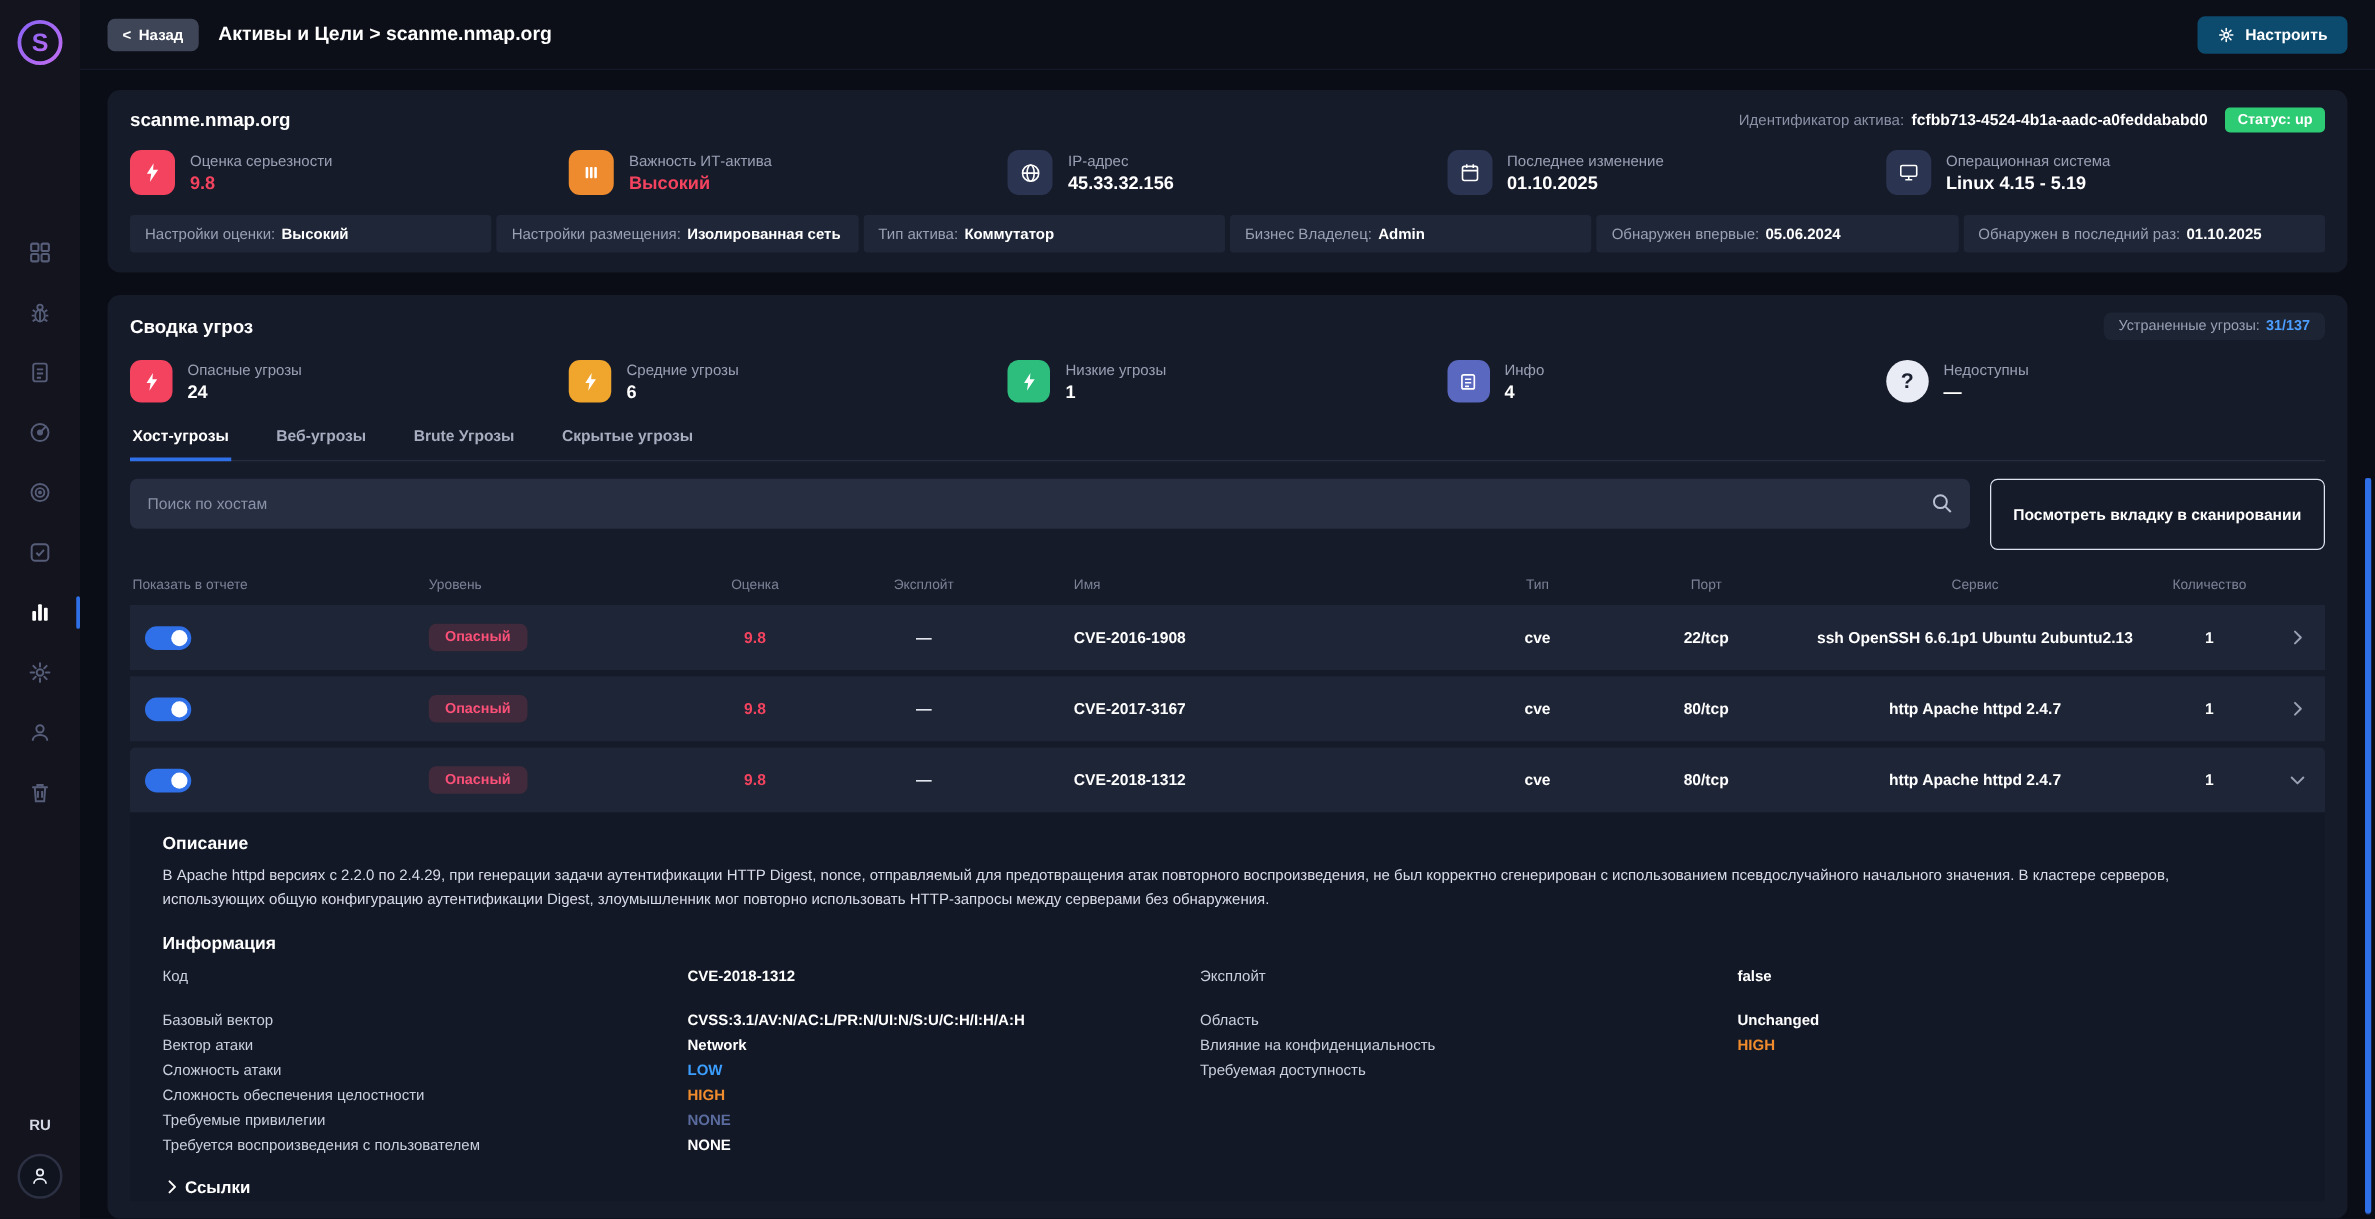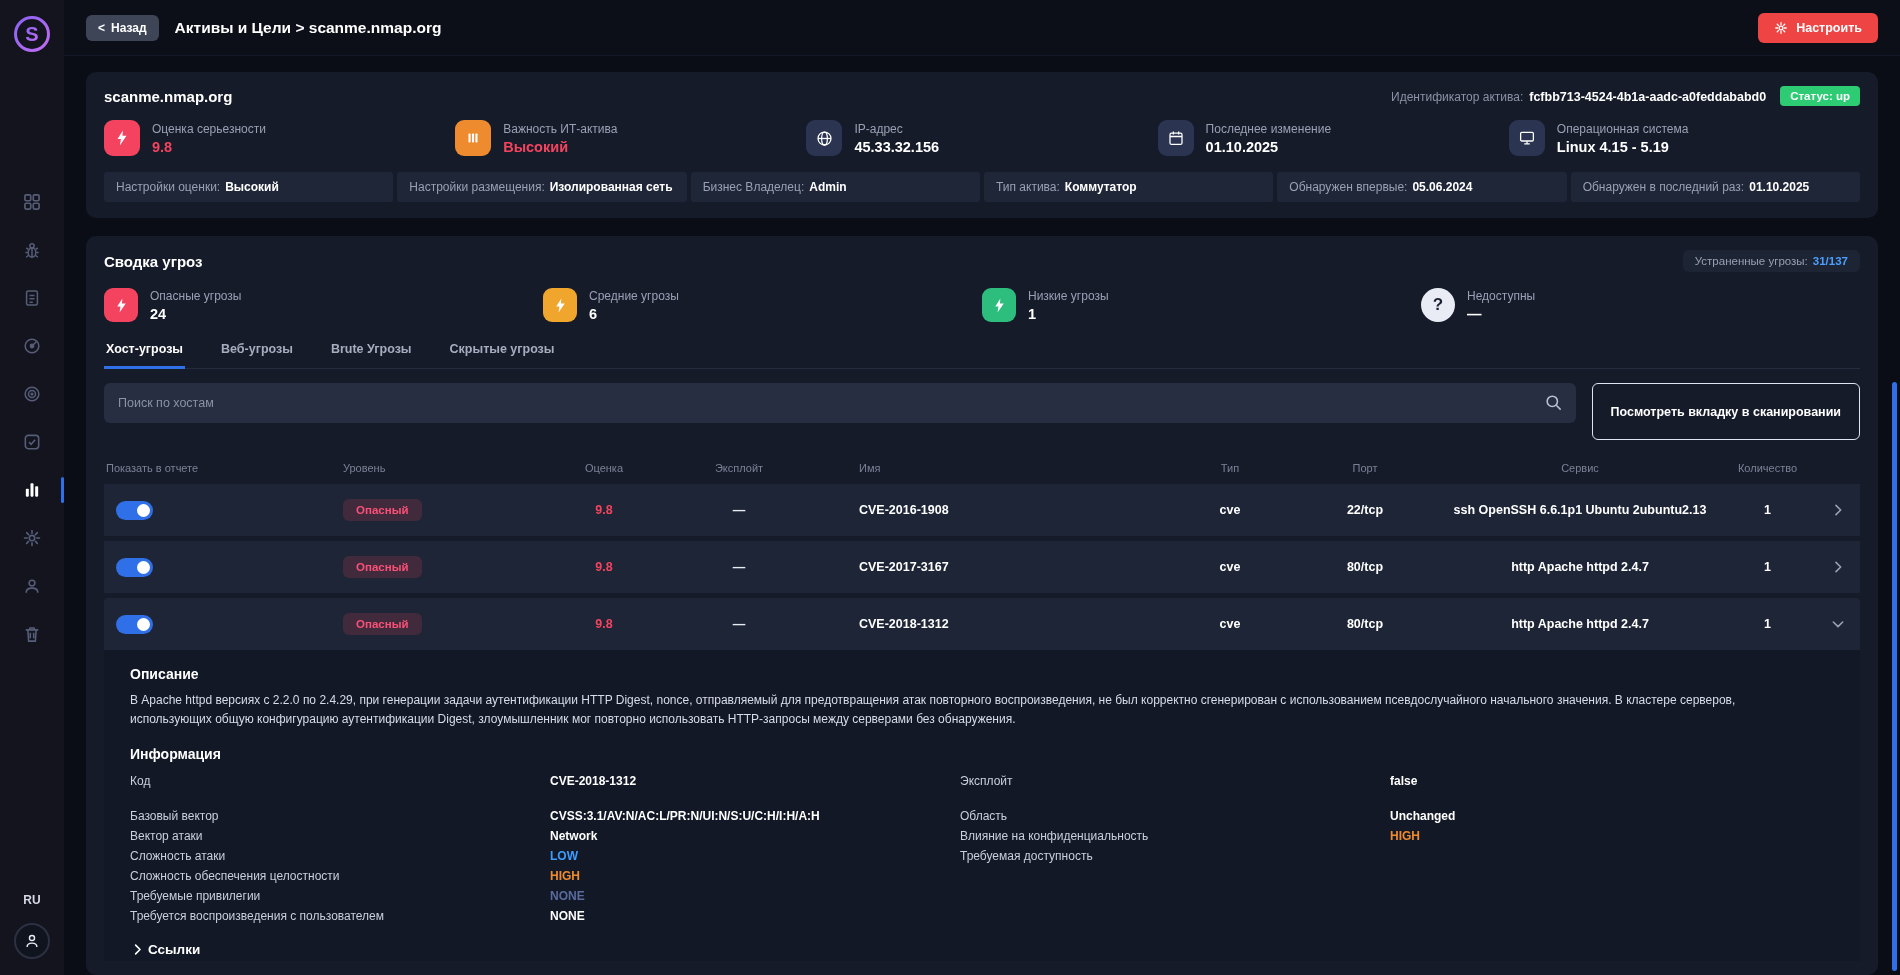--- a/index.html
+++ b/index.html
@@ -16,21 +16,21 @@
   .nav-item.active::after{content:"";position:absolute;right:-10px;top:7px;bottom:7px;width:3px;background:#2f6fe8;border-radius:2px}
   .sidebar-bottom{margin-top:auto;display:flex;flex-direction:column;align-items:center;gap:16px}
   .locale{font-size:12px;color:#d5d9e6;font-weight:bold}
   .avatar{width:36px;height:36px;border-radius:50%;background:#10141f;border:2px solid #2b3042;display:flex;align-items:center;justify-content:center;color:#e8ebf2;cursor:pointer}
 
   
   .app{flex:1;display:flex;flex-direction:column;min-width:0}
   .topbar{height:56px;display:flex;align-items:center;gap:16px;padding:0 22px;background:#0c0f18;border-bottom:1px solid #141927;flex-shrink:0}
   .back-btn{display:flex;align-items:center;gap:6px;background:#3e4557;border:none;border-radius:6px;color:#fff;font-weight:bold;font-size:12px;padding:6px 12px;cursor:pointer;font-family:inherit}
   .breadcrumb{font-size:15.5px;font-weight:bold;color:#fff}
-  .configure-btn{margin-left:auto;display:flex;align-items:center;gap:8px;background:#ef4444;border:none;border-radius:6px;color:#fff;font-weight:bold;font-size:12.5px;padding:8px 16px;cursor:pointer;font-family:inherit}
+  .configure-btn{margin-left:auto;display:flex;align-items:center;gap:8px;background:#0c4a6e;border:none;border-radius:6px;color:#fff;font-weight:bold;font-size:12.5px;padding:8px 16px;cursor:pointer;font-family:inherit}
 
   .content{flex:1;padding:16px 22px 0;display:flex;flex-direction:column;gap:18px;overflow:hidden}
   .card{background:#161b29;border-radius:10px}
 
   
   .asset-card{padding:14px 18px 16px;flex-shrink:0}
   .asset-head{display:flex;align-items:center}
   .asset-name{font-size:15px;font-weight:bold;color:#fff}
   .asset-head-right{margin-left:auto;display:flex;align-items:center;gap:14px}
   .asset-id-label{font-size:12px;color:#8b92a6}
@@ -314,22 +314,22 @@
           <div>
               <div class="metric-label">Операционная система</div>
           <div class="metric-value">Linux 4.15 - 5.19</div>
             </div>
         </div>
       </div>
 
       <div class="asset-details">
         <div class="detail-cell"><span>Настройки оценки:</span><b>Высокий</b></div>
         <div class="detail-cell"><span>Настройки размещения:</span><b>Изолированная сеть</b></div>
+        <div class="detail-cell"><span>Тип актива:</span><b>Коммутатор</b></div>
         <div class="detail-cell"><span>Бизнес Владелец:</span><b>Admin</b></div>
-        <div class="detail-cell"><span>Тип актива:</span><b>Коммутатор</b></div>
         <div class="detail-cell"><span>Обнаружен впервые:</span><b>05.06.2024</b></div>
         <div class="detail-cell"><span>Обнаружен в последний раз:</span><b>01.10.2025</b></div>
       </div>
     </section>
 
     <section class="card threats-card">
       <div class="threats-head">
         <div class="threats-title">Сводка угроз</div>
         <div class="resolved-chip">
           <span>Устраненные угрозы:</span><b>31/137</b>
@@ -361,20 +361,32 @@
         </div>
         <div class="stat">
           <span class="tile tile-sm tile-green">
               <svg viewBox="0 0 24 24" width="17" height="17" fill="#fff">
                 <path d="M13.2 2 6 13.4h4.6L9.2 22l8.8-13h-5.4z"></path>
               </svg>
             </span>
           <div>
               <div class="stat-label">Низкие угрозы</div>
           <div class="stat-value">1</div>
+            </div>
+        </div>
+        <div class="stat">
+          <span class="tile tile-sm tile-info">
+              <svg viewBox="0 0 24 24" width="17" height="17" fill="none" stroke="#fff" stroke-width="1.9">
+                <rect x="5" y="4" width="14" height="16" rx="2"></rect>
+                <path d="M8.5 9h7M8.5 13h7M8.5 17h4.5"></path>
+              </svg>
+            </span>
+          <div>
+              <div class="stat-label">Инфо</div>
+          <div class="stat-value">4</div>
             </div>
         </div>
         <div class="stat">
           <span class="tile tile-sm tile-q">?</span>
           <div>
               <div class="stat-label">Недоступны</div>
           <div class="stat-value">—</div>
             </div>
         </div>
       </div>

